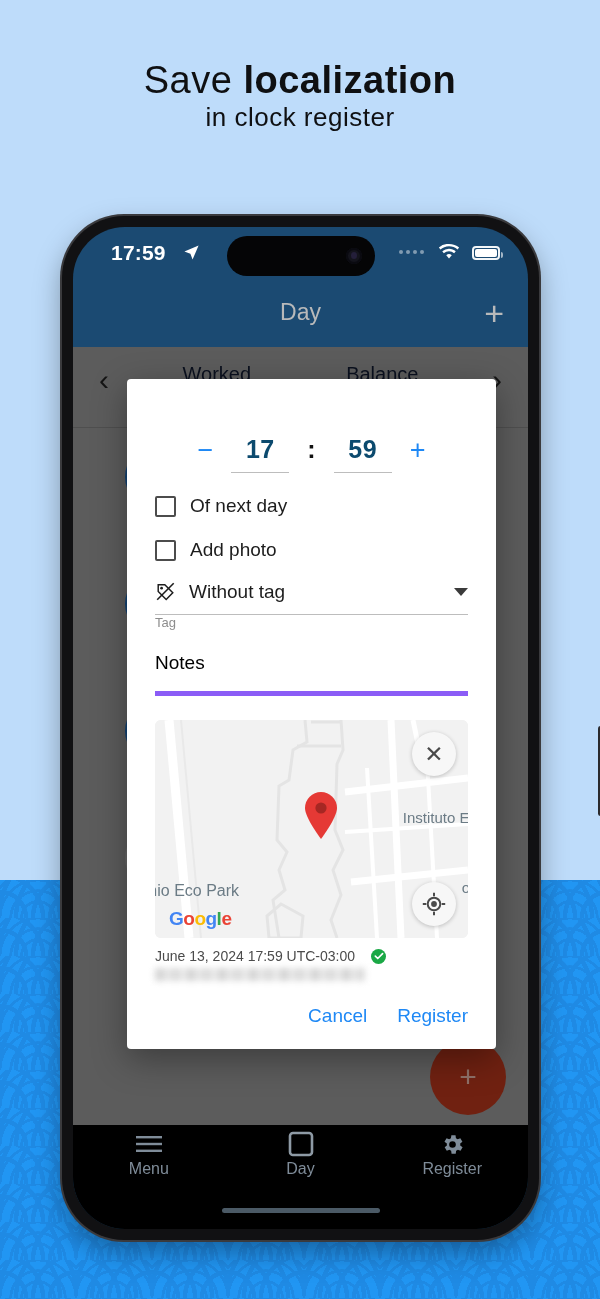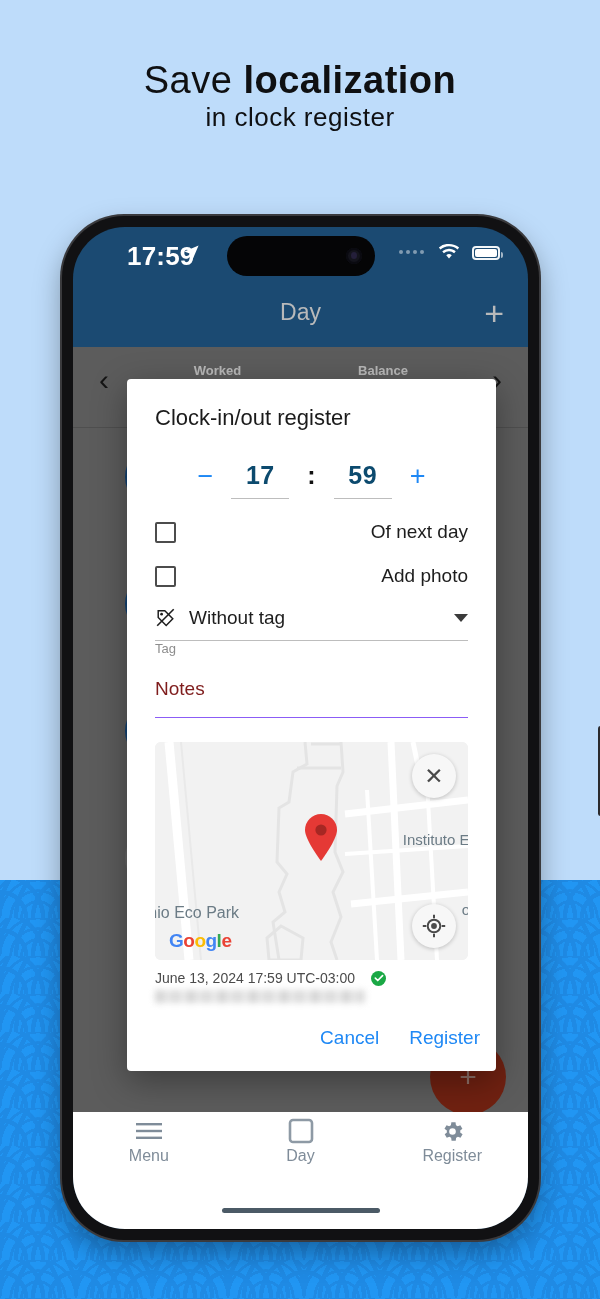--- a/index.html
+++ b/index.html
@@ -48,21 +48,21 @@
     position:relative;width:100%;height:100%;border-radius:52px;overflow:hidden;
     background:#1b4a72;
   }
   .side-btn{position:absolute;background:#2a2a2d;border-radius:3px;}
   #btn-silent{left:58px;top:420px;width:5px;height:34px;}
   #btn-vup{left:58px;top:478px;width:5px;height:62px;}
   #btn-vdown{left:58px;top:556px;width:5px;height:62px;}
   #btn-power{left:536px;top:510px;width:5px;height:90px;}
   
   #status-bar{position:absolute;left:0;top:0;width:100%;height:58px;color:#fff;}
-  #status-time{position:absolute;left:38px;top:14px;font-size:26px;font-weight:700;letter-spacing:.2px;margin-left:16px;}
+  #status-time{position:absolute;left:38px;top:14px;font-size:21px;font-weight:700;letter-spacing:.2px;}
   #loc-arrow{position:absolute;left:110px;top:17px;}
   #island{position:absolute;left:50%;transform:translateX(-50%);top:9px;width:148px;height:40px;border-radius:22px;background:#050506;}
   #island-cam{position:absolute;right:13px;top:12px;width:16px;height:16px;border-radius:50%;background:#14141c;box-shadow:inset 0 0 0 2px #0a0a10;}
   #island-cam i{position:absolute;left:5px;top:4px;width:6px;height:7px;border-radius:50%;background:#241f3a;display:block;}
   #sig-dots{position:absolute;right:104px;top:23px;display:flex;gap:3px;}
   #sig-dots span{width:4px;height:4px;border-radius:50%;background:rgba(255,255,255,.45);display:block;}
   #wifi-icon{position:absolute;right:68px;top:17px;}
   #battery-icon{position:absolute;right:28px;top:19px;width:28px;height:14px;border-radius:4px;border:2px solid rgba(255,255,255,.95);box-sizing:border-box;}
   #battery-icon::after{content:"";position:absolute;right:-5px;top:4px;width:2px;height:6px;border-radius:0 2px 2px 0;background:rgba(255,255,255,.6);}
   #battery-icon i{position:absolute;left:1px;top:1px;right:1px;bottom:1px;border-radius:2px;background:#fff;display:block;}
@@ -71,62 +71,62 @@
   #app-bar-title{position:absolute;left:0;right:0;top:14px;text-align:center;font-size:23px;color:#b8b9ba;}
   #app-bar-add{position:absolute;right:24px;top:8px;font-size:34px;line-height:40px;color:#b8b9ba;font-weight:300;}
   
   #day-screen{position:absolute;left:0;top:120px;right:0;bottom:92px;background:#808080;overflow:hidden;}
   #day-header{position:absolute;left:0;top:0;right:0;height:80px;border-bottom:1px solid #6e6e6e;}
   #nav-prev,#nav-next{position:absolute;top:16px;font-size:30px;color:#1d1d1d;font-weight:300;}
   #nav-prev{left:26px;}
   #nav-next{right:26px;}
   #day-summary{position:absolute;left:0;right:0;top:16px;display:flex;justify-content:space-around;align-items:center;padding:0 62px;box-sizing:border-box;}
   .summary-col{text-align:center;}
-  .summary-col .sc-title{font-size:13px;font-weight:700;color:#ffffff;}
+  .summary-col .sc-title{font-size:20px;font-weight:400;color:#0f172a;}
   .summary-col .sc-val{font-size:16px;color:#125b12;margin-top:3px;}
   .summary-col .sc-val.gray{color:#2b2b2b;}
   #timeline{position:absolute;left:0;top:81px;right:0;bottom:0;}
   .tl-row{position:relative;height:127px;}
   .tl-circle{position:absolute;left:52px;top:18px;width:62px;height:62px;border-radius:50%;border:4px solid #1a5a9e;box-sizing:border-box;}
   .tl-row.faded .tl-circle{border-color:#8f8f8f;}
   .tl-line{position:absolute;left:82px;top:80px;width:2px;height:47px;background:#1a5a9e;}
   .tl-arrow{position:absolute;left:18px;top:20px;font-size:22px;line-height:22px;}
   #fab{position:absolute;right:22px;bottom:22px;width:76px;height:76px;border-radius:50%;background:#9c2f18;}
   #fab .fab-plus{position:absolute;left:50%;top:50%;transform:translate(-50%,-50%);color:#c79d92;font-size:30px;}
   
-  #bottom-nav{position:absolute;left:0;bottom:0;width:100%;height:117px;background:#ffffff;}
+  #bottom-nav{position:absolute;left:0;bottom:0;width:100%;height:104px;background:#000000;}
   #bottom-nav .nav-items{display:flex;height:62px;}
   .nav-item{flex:1;text-align:center;color:#7f8c99;padding-top:6px;}
   .nav-item .nav-ico{height:26px;display:flex;align-items:center;justify-content:center;}
   .nav-item .nav-label{font-size:16px;margin-top:3px;}
   #home-indicator{position:absolute;left:50%;transform:translateX(-50%);bottom:16px;width:158px;height:5px;border-radius:3px;background:#4b5a66;}
   
   #scrim{position:absolute;left:0;top:120px;right:0;bottom:0;background:rgba(0,0,0,.28);}
   #dialog{
     position:absolute;left:54px;top:152px;width:369px;
     background:#fff;border-radius:4px;box-shadow:0 10px 34px rgba(0,0,0,.35);
     padding:26px 0 0 0;
   }
   #dlg-title{font-size:22px;color:#1b1b1b;padding:0 28px;}
   #dlg-subtitle{font-size:14px;color:#8d8d8d;padding:3px 28px 0;}
   #time-row{display:flex;align-items:flex-start;justify-content:center;gap:18px;margin-top:30px;padding:0 28px;}
   .time-btn{color:#1e88f5;font-size:27px;line-height:30px;font-weight:400;user-select:none;}
   .time-field{width:58px;text-align:center;border-bottom:1px solid #bdbdbd;padding-bottom:8px;}
   .time-field span{font-size:25px;font-weight:700;color:#0c4a6e;letter-spacing:.5px;}
   .time-colon{font-size:25px;font-weight:700;color:#111;padding-top:0;}
-  .check-row{display:flex;align-items:center;gap:14px;padding:0 28px;margin-top:22px;justify-content:space-between;}
+  .check-row{display:flex;align-items:center;gap:14px;padding:0 28px;margin-top:22px;}
   .check-box{width:21px;height:21px;border:2px solid #4c4c4c;border-radius:2px;box-sizing:border-box;}
   .check-label{font-size:19px;color:#1d1d1d;}
   #tag-block{padding:0 28px;margin-top:20px;}
   #tag-label{font-size:13px;color:#8d8d8d;}
   #tag-row{display:flex;align-items:center;margin-top:5px;border-bottom:1px solid #bdbdbd;padding-bottom:11px;}
   #tag-name{font-size:19px;color:#1d1d1d;margin-left:12px;flex:1;}
   #tag-caret{width:0;height:0;border-left:7px solid transparent;border-right:7px solid transparent;border-top:8px solid #3b3b3b;}
   #notes-block{padding:0 28px;margin-top:22px;}
-  #notes-placeholder{font-size:19px;color:#7f1d1d;padding-bottom:17px;border-bottom:1px solid #8b5cf6;}
+  #notes-placeholder{font-size:19px;color:#000000;padding-bottom:17px;border-bottom:5px solid #8b5cf6;}
   
   #map-wrap{margin:24px 28px 0;height:218px;border-radius:6px;overflow:hidden;position:relative;background:#f1f1f1;}
   #map-roads svg{display:block;}
   .map-label{position:absolute;color:#6b7b85;font-size:15px;white-space:nowrap;}
   #lbl-instituto{right:-34px;top:88px;text-align:right;line-height:1.35;}
   #lbl-ecopark{left:-20px;bottom:38px;font-size:16px;}
   #lbl-semi{right:-18px;bottom:42px;font-size:15px;}
   #map-pin{position:absolute;left:148px;top:72px;width:36px;height:48px;}
   #google-logo{position:absolute;left:14px;bottom:8px;font-size:19px;font-weight:700;letter-spacing:-.5px;}
   #google-logo .b{color:#4285f4;}#google-logo .r{color:#ea4335;}
@@ -135,21 +135,21 @@
   #map-close{right:12px;top:12px;}
   #map-locate{right:12px;bottom:12px;}
   #map-close .x{color:#4a4a4a;font-size:23px;line-height:23px;}
   #geo-stamp{display:flex;align-items:center;gap:16px;padding:10px 28px 0;}
   #geo-text{font-size:14px;color:#4b4b4b;}
   #geo-verified{width:15px;height:15px;border-radius:50%;background:#1aa845;display:flex;align-items:center;justify-content:center;}
   #geo-verified svg{display:block;}
   #geo-coords{margin:4px 28px 0;height:13px;
     background:repeating-linear-gradient(90deg,#cfcfcf 0 10px, #e8e8e8 10px 15px, #d6d6d6 15px 26px, #ededed 26px 31px);
     filter:blur(3px);opacity:.85;width:210px;}
-  #dlg-actions{display:flex;justify-content:flex-end;gap:30px;padding:24px 16px 22px;}
+  #dlg-actions{display:flex;justify-content:flex-end;gap:30px;padding:24px 28px 22px;}
   .dlg-action{color:#1e88f5;font-size:19px;}
 </style>
 </head>
 <body>
 
 <div id="bg-top"></div>
 <div id="bg-waves"></div>
 
 <div id="headline">
   <div class="l1"><span>Save </span><b>localization</b></div>
@@ -236,21 +236,20 @@
           <i></i>
         </div>
     </div>
 
     <div id="app-bar">
       <div id="app-bar-title">Day</div>
       <div id="app-bar-add">+</div>
     </div>
 
     <div id="dialog">
-      <div id="dlg-title">Clock-in/out register</div>
 
       <div id="time-row">
         <div class="time-btn">−</div>
         <div class="time-field"><span>17</span></div>
         <div class="time-colon">:</div>
         <div class="time-field"><span>59</span></div>
         <div class="time-btn">+</div>
       </div>
 
       <div class="check-row">

